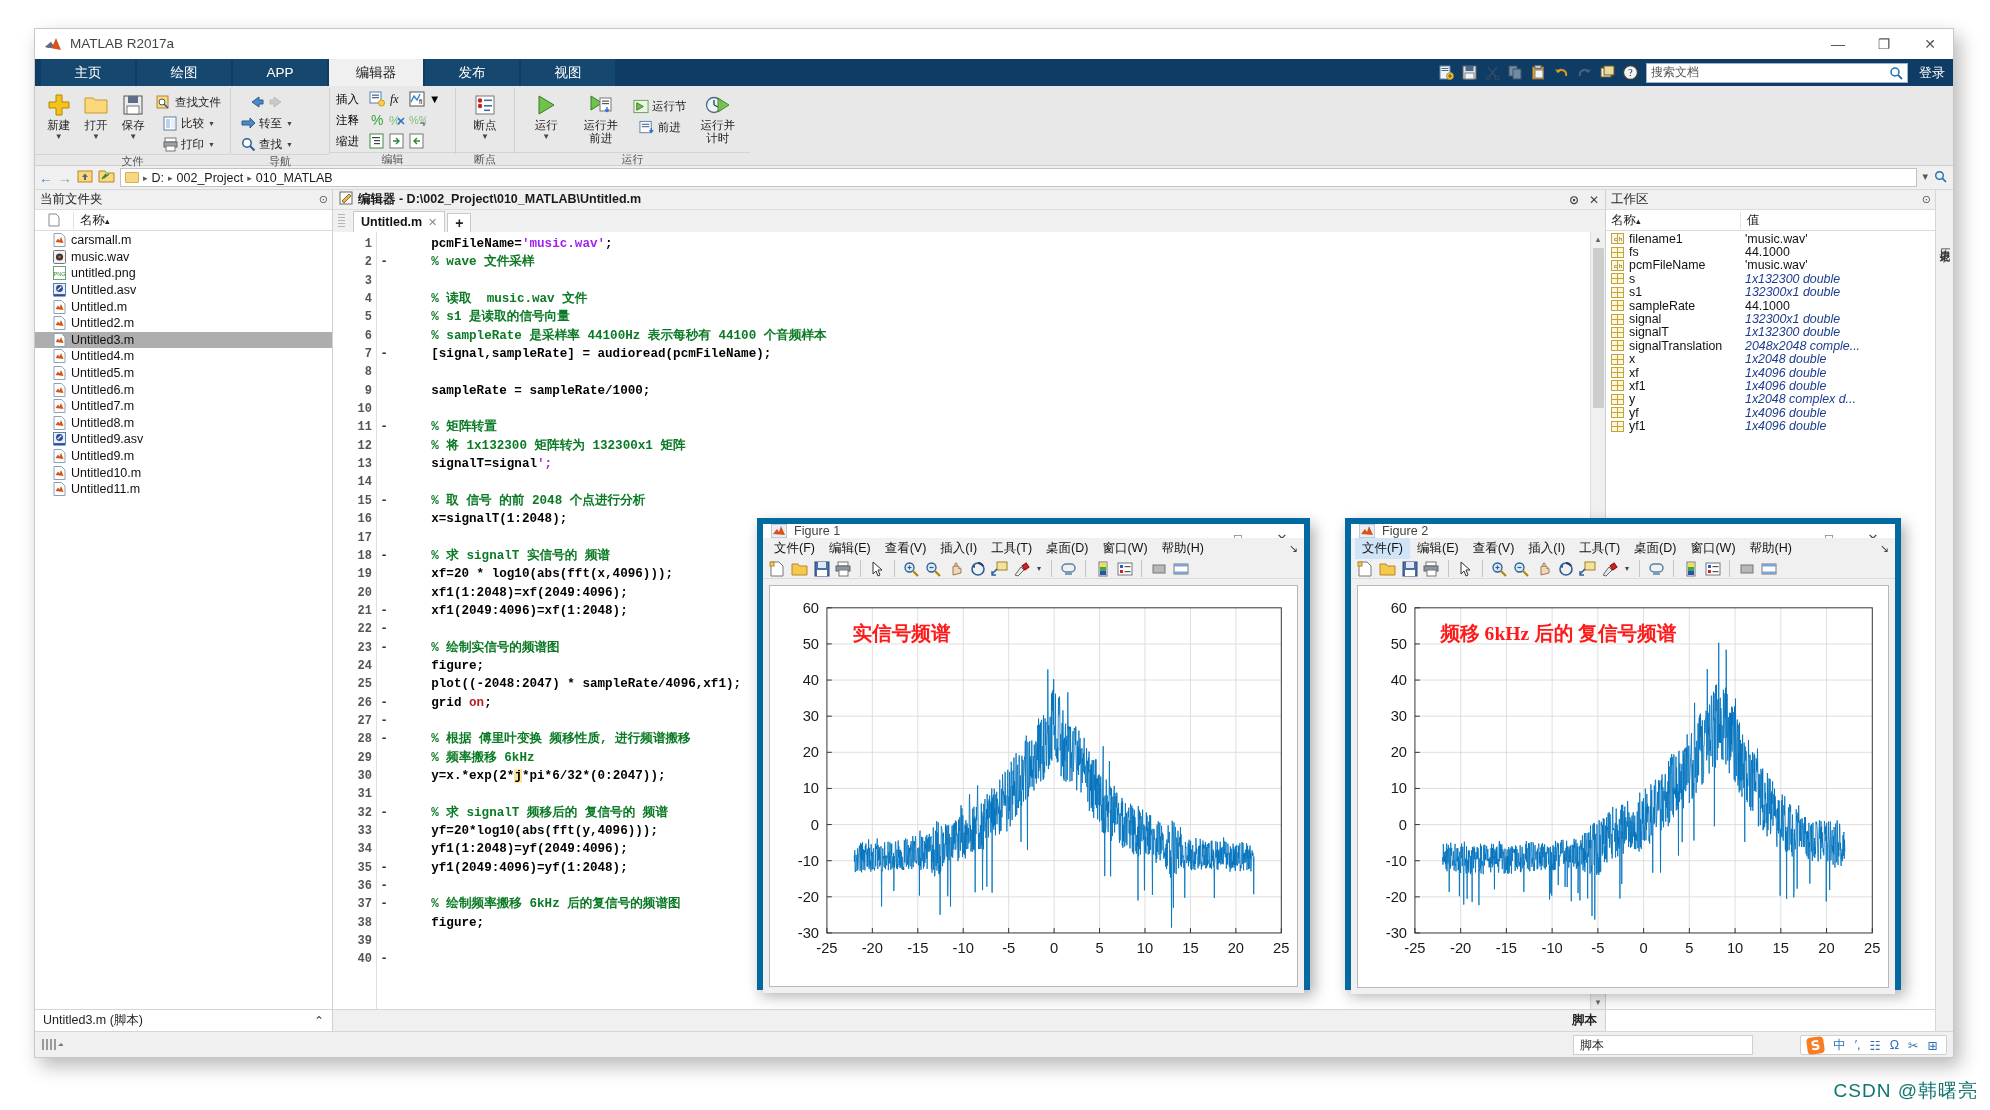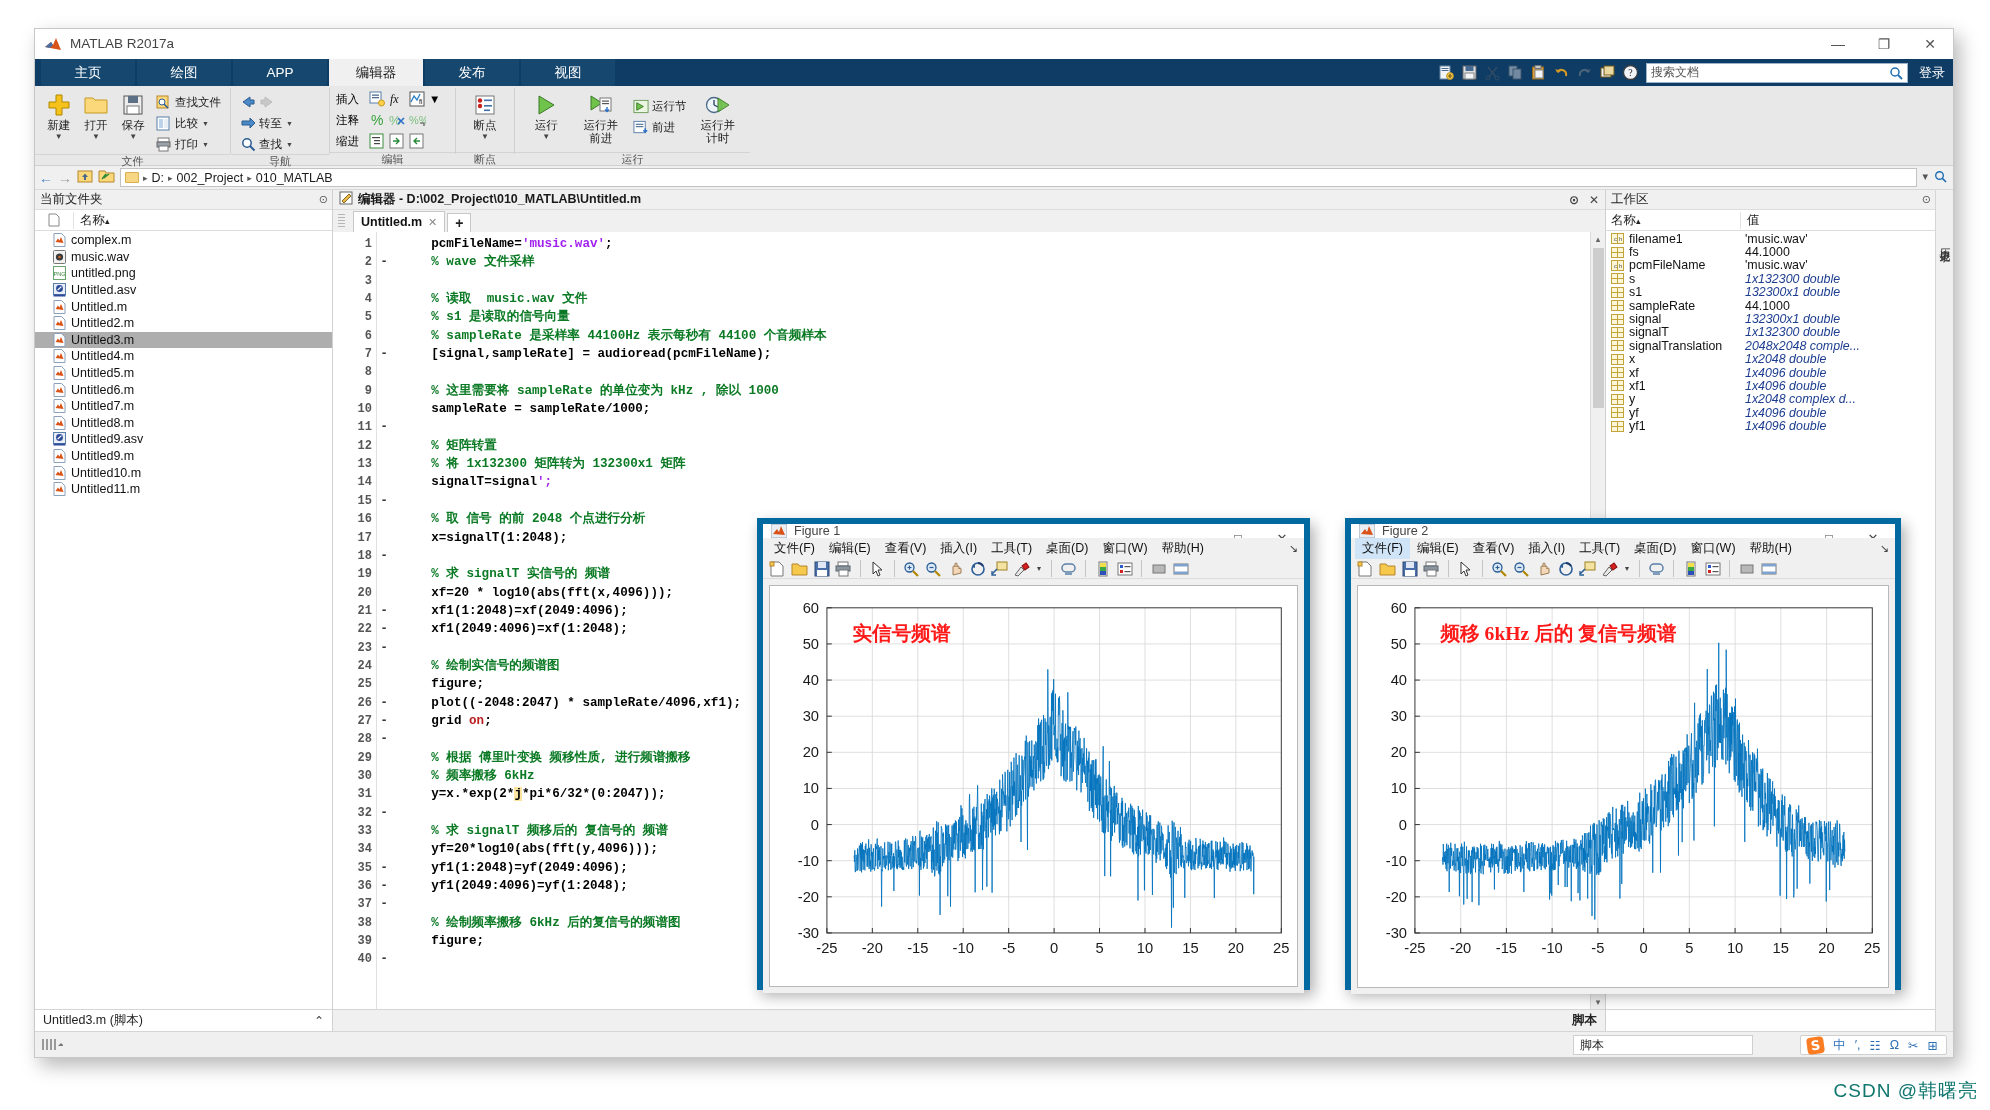--- a/index.html
+++ b/index.html
@@ -83,21 +83,21 @@
     border-top: 1px solid #d4d4d4;
   }
   .rsep { width: 1px; background: #d0d0d0; height: 66px; align-self: flex-start; margin-top: 2px; }
   .bigbtn {
     width: 52px; display: flex; flex-direction: column; align-items: center;
     font-size: 11.5px; color: #222; padding-top: 2px;
   }
   .bigbtn .gl { height: 26px; display: flex; align-items: center; justify-content: center; }
   .bigbtn .lb { line-height: 13px; text-align: center; margin-top: 1px; }
   .bigbtn .caret { font-size: 8px; color: #444; line-height: 8px; margin-top: 1px; }
-  .smallcol { display: flex; flex-direction: column; gap: 1px; padding-top: 2px; }
+  .smallcol { display: flex; flex-direction: column; gap: 1px; padding-top: 2px; align-items: center; }
   .smallbtn {
     display: flex; align-items: center; gap: 3px; height: 20px;
     font-size: 11.5px; color: #1a1a1a; padding: 0 3px; white-space: nowrap;
   }
   .smallbtn .gl { width: 16px; height: 16px; display:flex; align-items:center; justify-content:center; }
   .smallbtn .dd { font-size: 7px; color: #444; margin-left: 1px; }
   .editrow { display:flex; align-items:center; height: 20px; gap: 3px; font-size: 11.5px; }
   .editrow .lab { width: 30px; }
 
   
@@ -709,21 +709,21 @@
           <span class="c2">
             <span>名称</span><span style="font-size:9px;">▴</span>
           </span>
         </div>
         <div class="cf-list" id="cf-list">
             <div class="cf-item">
               <span class="fico"><svg width="13" height="14" viewBox="0 0 13 14">
                   <path d="M1 0.5h7.5L12 4v9.5H1z" fill="#fff" stroke="#8aa0bb"></path>
                   <path d="M2.5 9 L5 5.5 L6.5 7.5 L8 4 L10.5 10 Z" fill="#d95319"></path>
                 </svg></span>
-              <span>complex.m</span>
+              <span>carsmall.m</span>
             </div>
             <div class="cf-item">
               <span class="fico"><svg width="13" height="14" viewBox="0 0 13 14">
                   <rect x="0.5" y="0.5" width="12" height="13" rx="1" fill="#f2f2f2" stroke="#777"></rect>
                   <circle cx="6.5" cy="7" r="3.6" fill="#3a3a3a"></circle>
                   <circle cx="6.5" cy="7" r="1.2" fill="#e06a20"></circle>
                 </svg></span>
               <span>music.wav</span>
             </div>
             <div class="cf-item">
@@ -954,21 +954,20 @@
             </div>
           <div class="codelines" id="codelines">
               <div class="cl">    pcmFileName=<span class="str">'music.wav'</span>;</div>
               <div class="cl">    <span class="cm">% wave 文件采样</span></div>
               <div class="cl">&nbsp;</div>
               <div class="cl">    <span class="cm">% 读取  music.wav 文件</span></div>
               <div class="cl">    <span class="cm">% s1 是读取的信号向量</span></div>
               <div class="cl">    <span class="cm">% sampleRate 是采样率 44100Hz 表示每秒有 44100 个音频样本</span></div>
               <div class="cl">    [signal,sampleRate] = audioread(pcmFileName);</div>
               <div class="cl">&nbsp;</div>
-              <div class="cl">    <span class="cm">% 这里需要将 sampleRate 的单位变为 kHz , 除以 1000</span></div>
               <div class="cl">    sampleRate = sampleRate/1000;</div>
               <div class="cl">&nbsp;</div>
               <div class="cl">    <span class="cm">% 矩阵转置</span></div>
               <div class="cl">    <span class="cm">% 将 1x132300 矩阵转为 132300x1 矩阵</span></div>
               <div class="cl">    signalT=signal<span class="str">';</span></div>
               <div class="cl">&nbsp;</div>
               <div class="cl">    <span class="cm">% 取 信号 的前 2048 个点进行分析</span></div>
               <div class="cl">    x=signalT(1:2048);</div>
               <div class="cl">&nbsp;</div>
               <div class="cl">    <span class="cm">% 求 signalT 实信号的 频谱</span></div>

